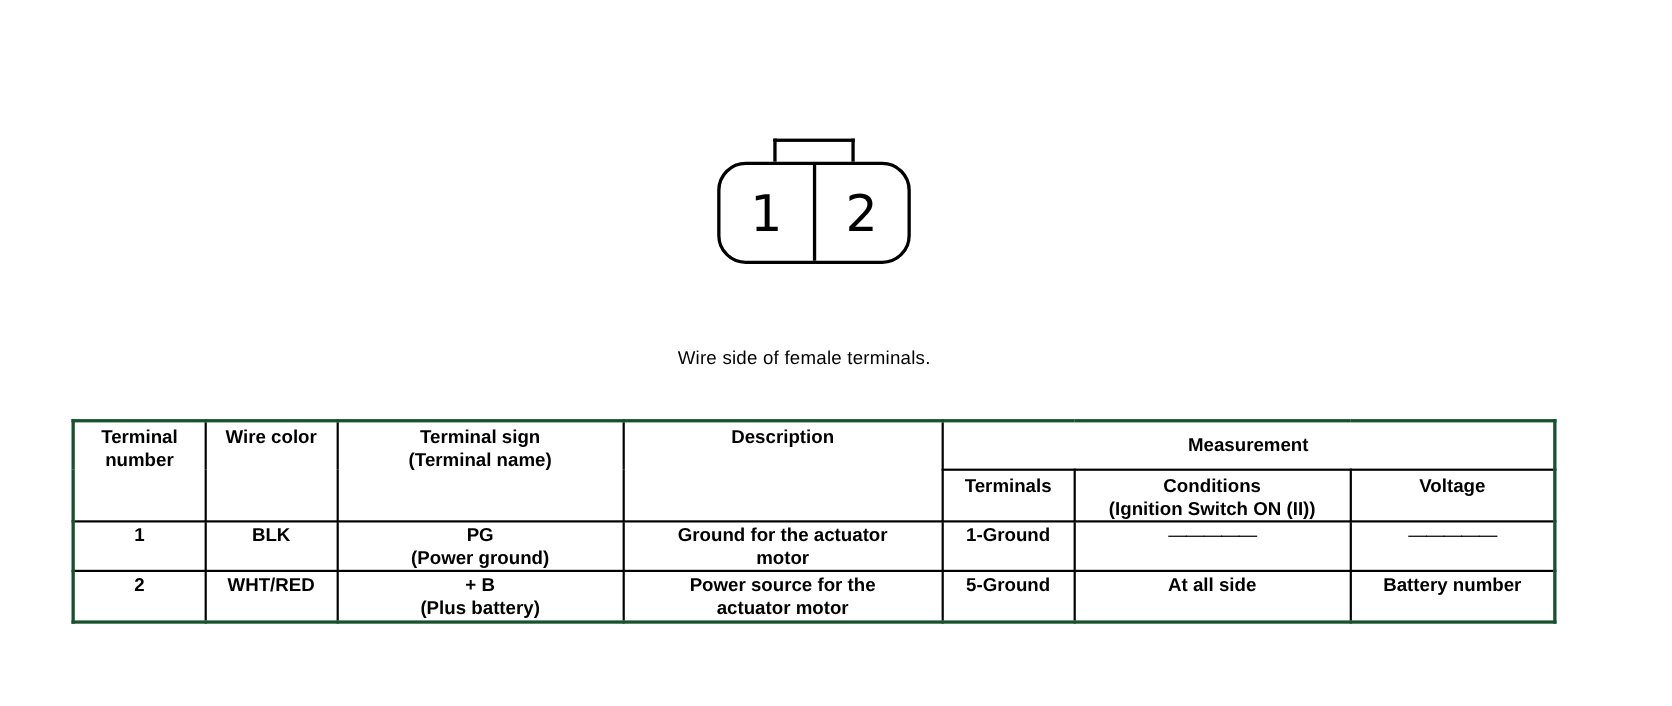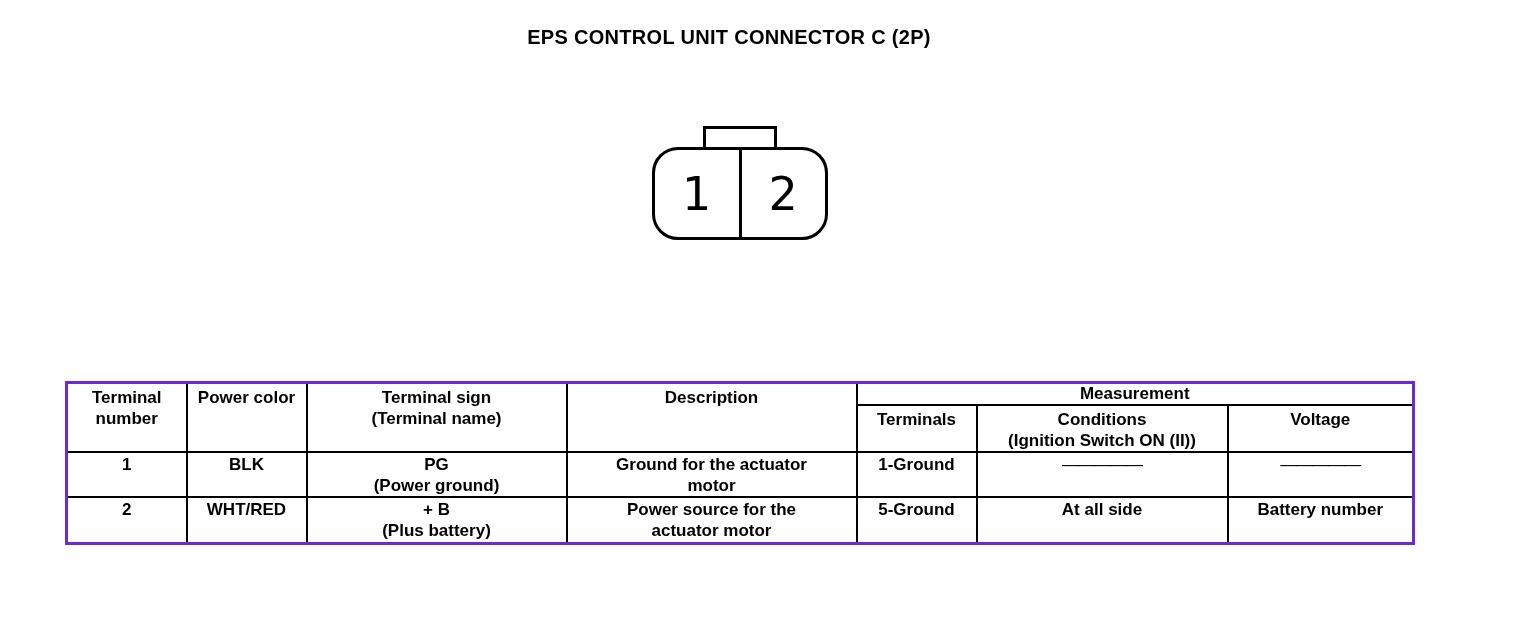--- a/index.html
+++ b/index.html
@@ -79,38 +79,38 @@
   
   table.terminal-table {
     position: absolute;
     left: 65px;
     top: 381px;
     width: 1347px;
     border-collapse: collapse;
     table-layout: fixed;
     background: #fff;
   }
-  table.terminal-table { border: 3px solid #6d28d9; }
+  table.terminal-table { border: 3px solid #14532d; }
   .terminal-table th, .terminal-table td {
     border: 2px solid #000;
     font-size: 17px;
     line-height: 21px;
     white-space: pre-line;
     overflow: hidden;
   }
   .terminal-table th {
     font-weight: bold;
     text-align: center;
     vertical-align: top;
     padding: 3px 4px 0 4px;
   }
   .terminal-table th.meas {
     vertical-align: middle;
     height: 20px;
-    padding: 0 4px;
+    padding: 11px 4px;
     line-height: 20px;
   }
   .terminal-table thead tr.sub-row { height: 43px; }
   .terminal-table tbody tr.row-1 { height: 43px; }
   .terminal-table tbody tr.row-2 { height: 46px; }
   .terminal-table td {
     font-weight: bold;
     vertical-align: top;
     padding: 1px 8px 0 8px;
     text-align: center;
@@ -123,46 +123,46 @@
   .terminal-table td.dash {
     letter-spacing: -1px;
     font-weight: normal;
   }
 </style>
 </head>
 <body>
 
 <div class="page">
 
-  <h1 class="title">EPS CONTROL UNIT CONNECTOR C (2P)</h1>
 
   <div class="connector">
     <div class="connector-tab"></div>
     <div class="connector-body">
       <div class="connector-cell first">1</div>
       <div class="connector-cell">2</div>
     </div>
   </div>
 
+  <div class="caption">Wire side of female terminals.</div>
 
   <table class="terminal-table">
     <colgroup>
       <col style="width:120px">
       <col style="width:120px">
       <col style="width:260px">
       <col style="width:290px">
       <col style="width:120px">
       <col style="width:251px">
       <col style="width:186px">
     </colgroup>
     <thead>
       <tr class="top-row">
         <th rowspan="2">Terminal
 number</th>
-        <th rowspan="2">Power color</th>
+        <th rowspan="2">Wire color</th>
         <th rowspan="2">Terminal sign
 (Terminal name)</th>
         <th rowspan="2">Description</th>
         <th colspan="3" class="meas">Measurement</th>
       </tr>
       <tr class="sub-row">
         <th>Terminals</th>
         <th>Conditions
 (Ignition Switch ON (II))</th>
         <th>Voltage</th>

